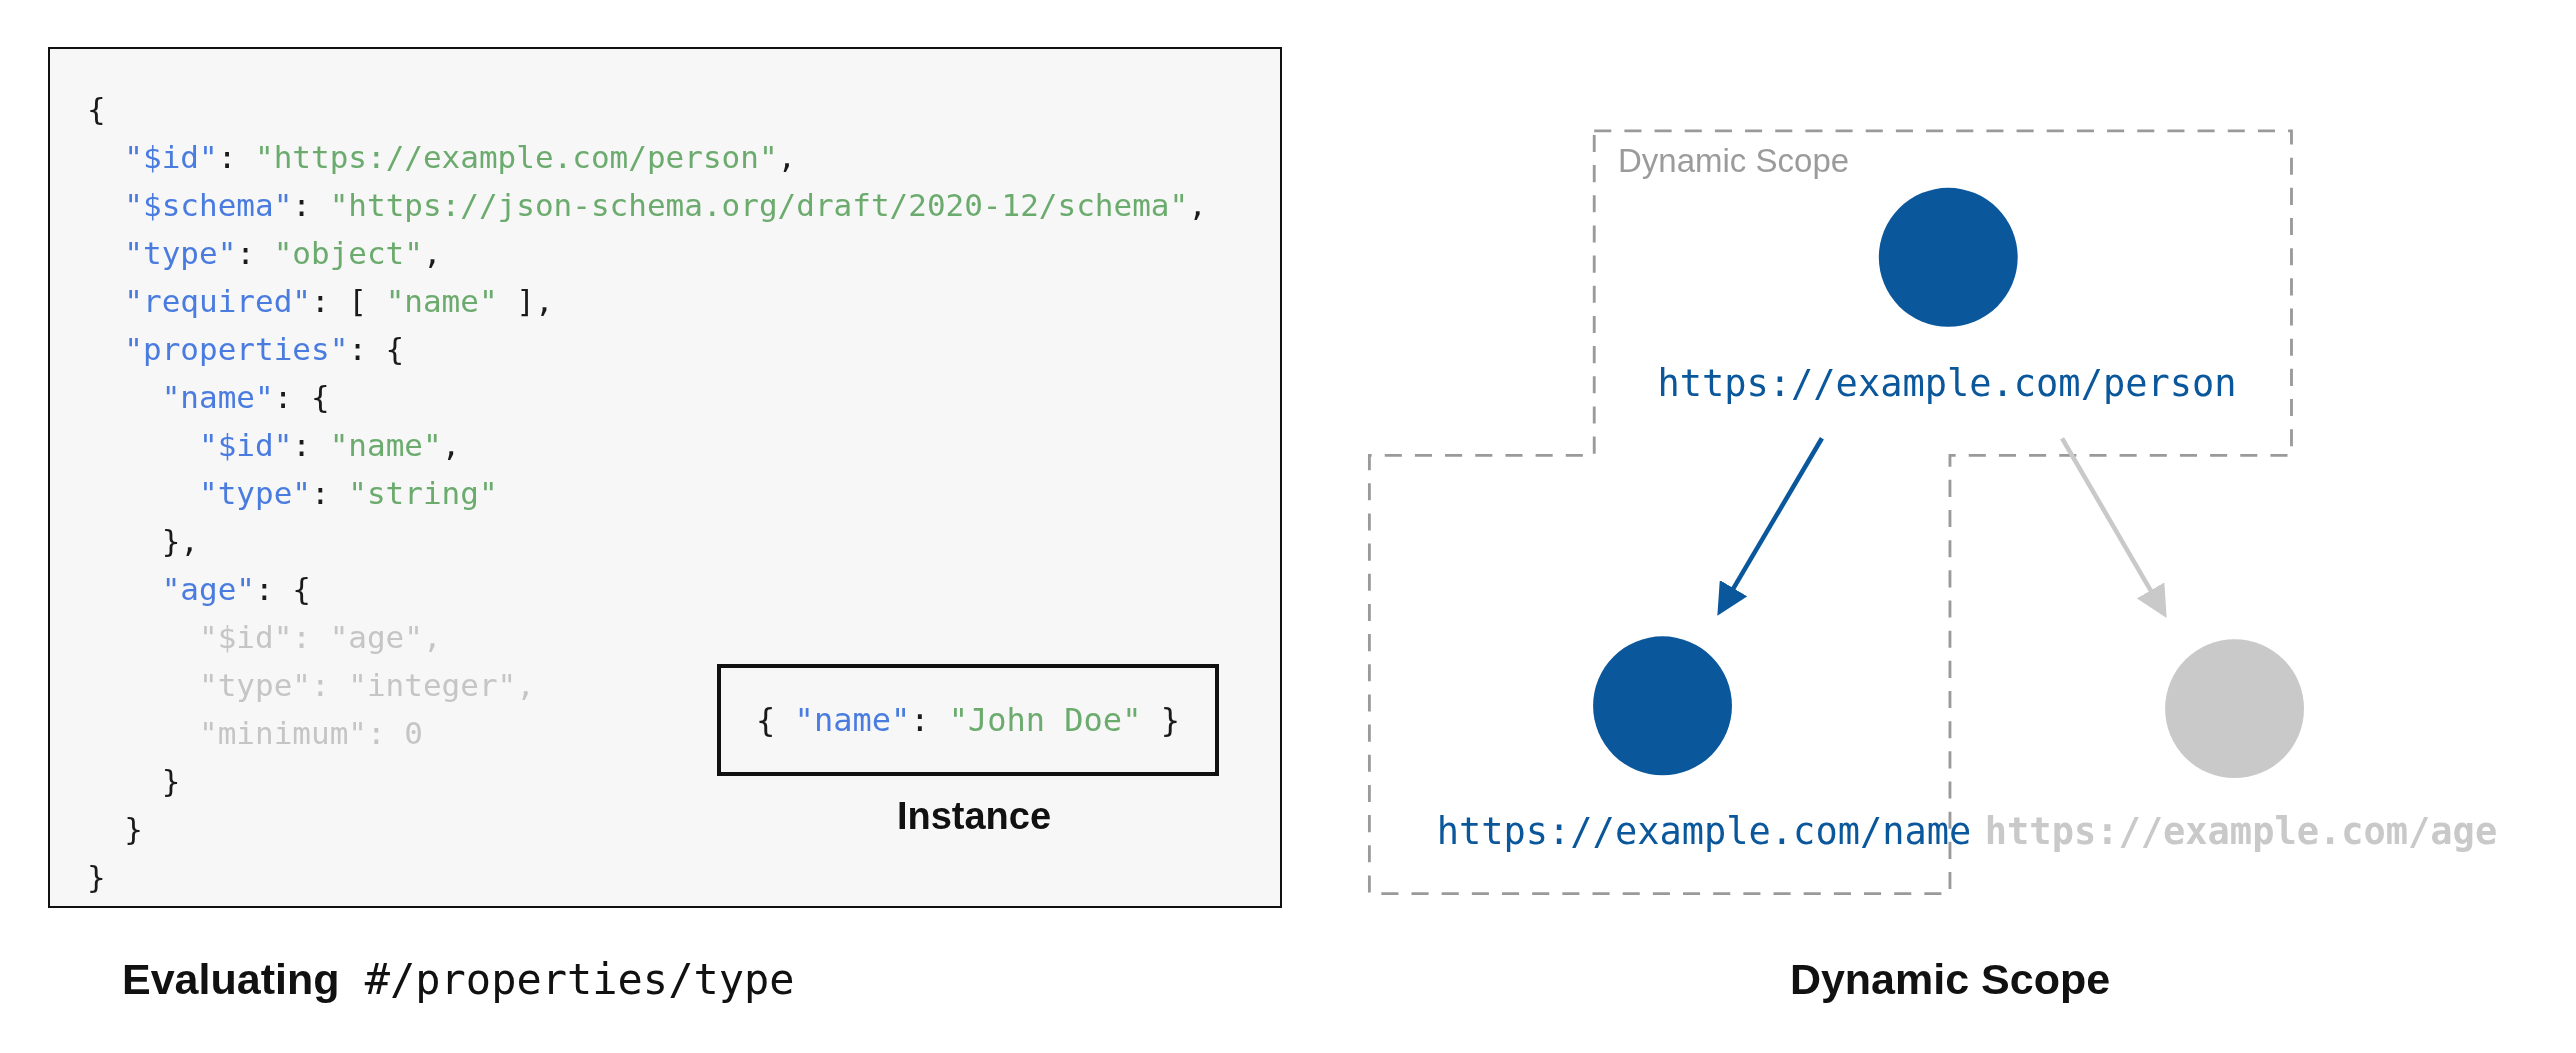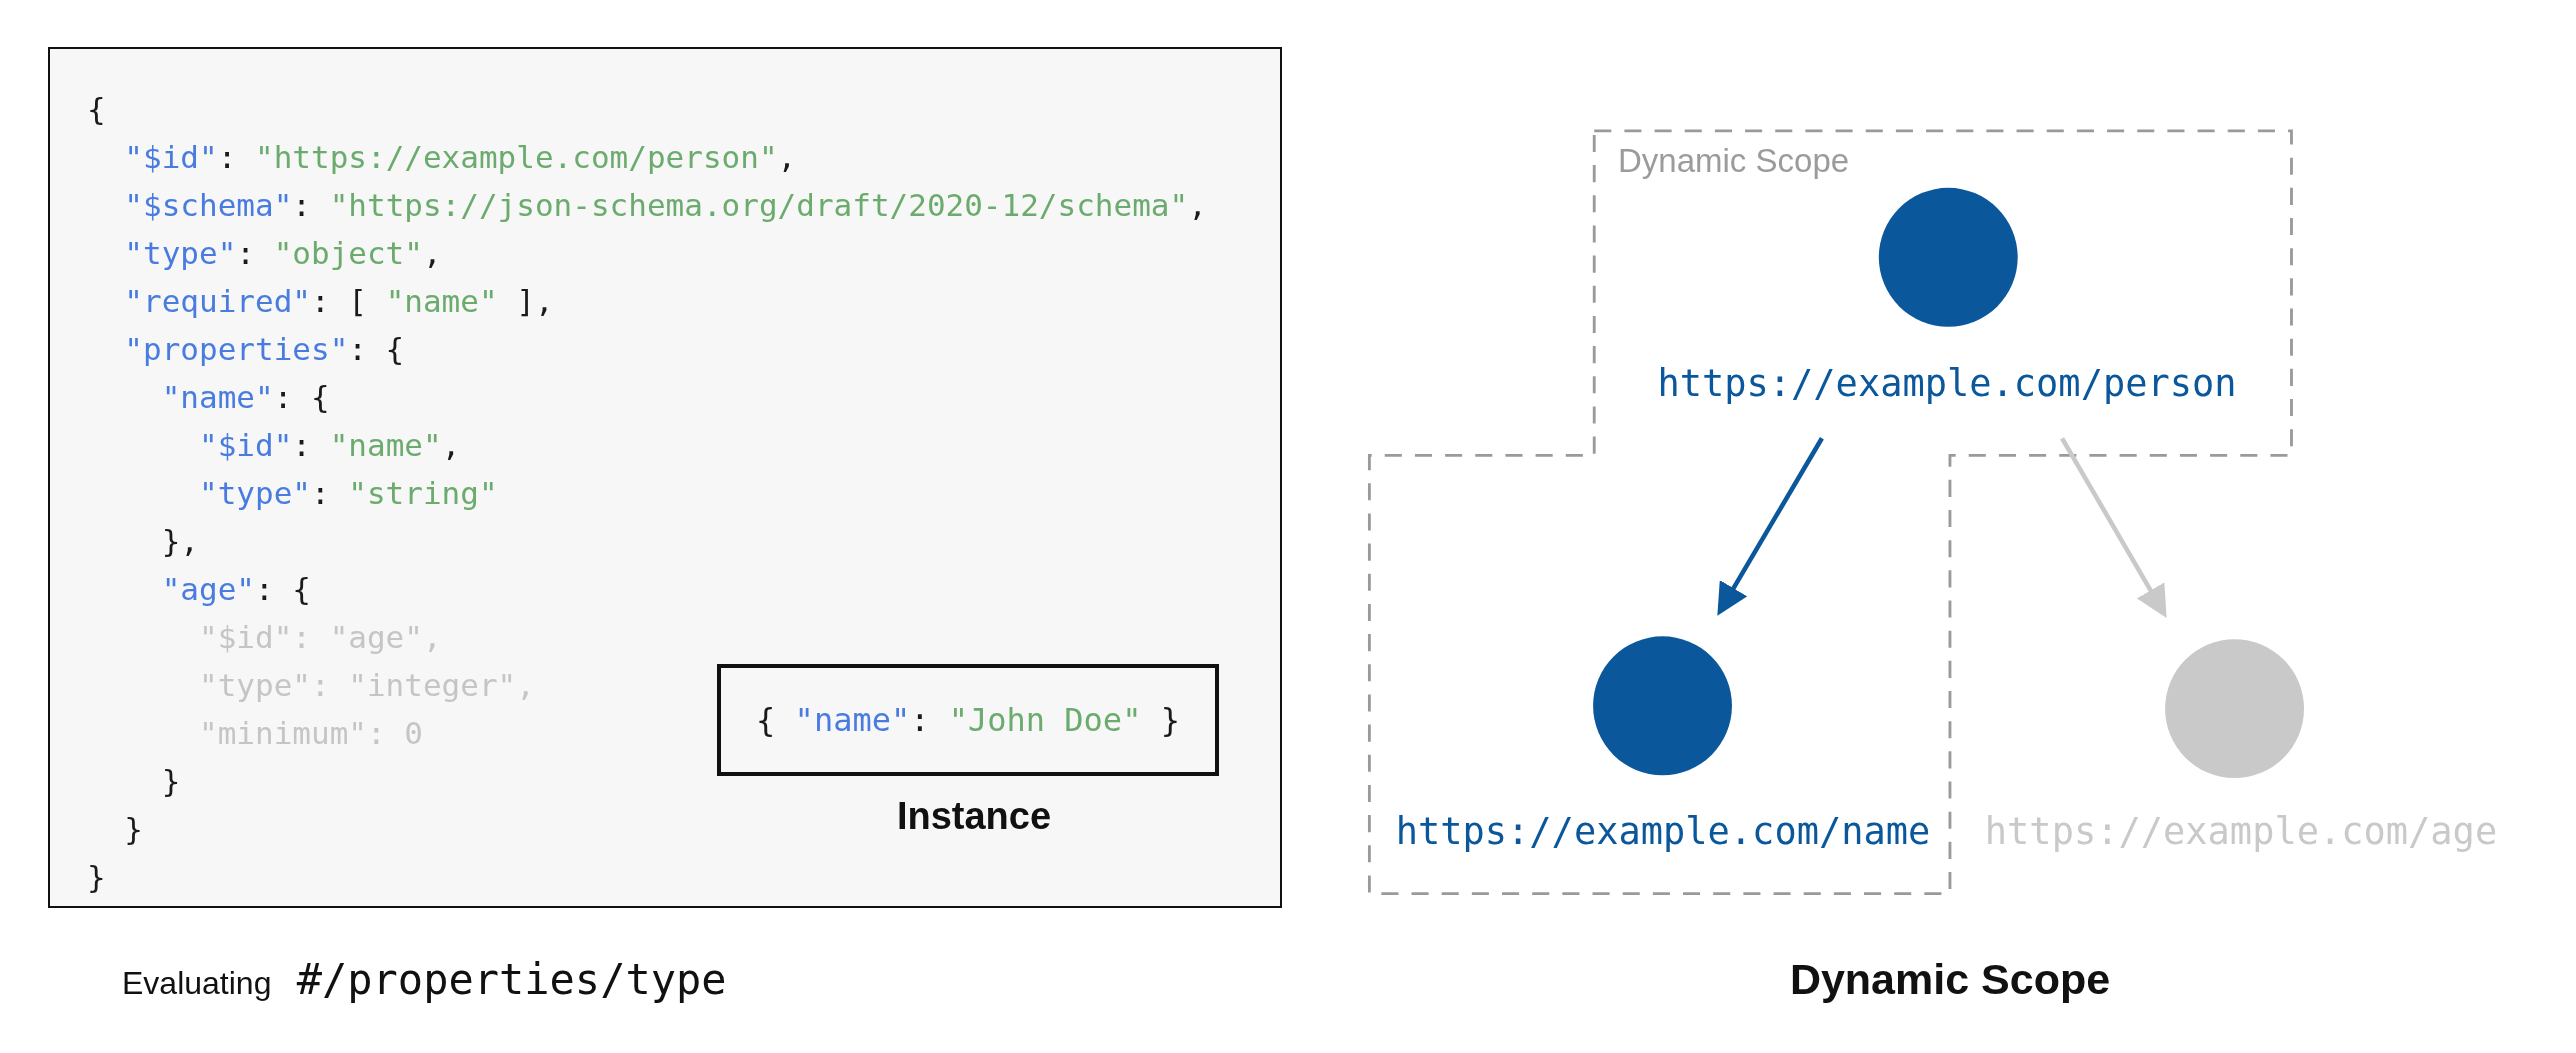--- a/index.html
+++ b/index.html
@@ -56,21 +56,21 @@
   .instance-label{
     position:absolute;left:974px;top:795px;
     transform:translateX(-50%);
     font-weight:bold;font-size:38px;color:var(--caption_black);
     white-space:nowrap;
   }
   .caption-left{
     position:absolute;left:122px;top:955px;
     white-space:nowrap;color:var(--caption_black);
   }
-  .caption-left .cap-bold{font-weight:normal;font-size:32px;}
+  .caption-left .cap-bold{font-weight:bold;font-size:43px;}
   .caption-left .cap-mono{font-family:"DejaVu Sans Mono", monospace;font-size:42px;}
   
   #scope-svg{position:absolute;left:0;top:0;}
   .scope-outline{
     fill:none;
     stroke:var(--scope_dash_gray);
     stroke-width:5px;
     stroke-dasharray:30 23;
   }
   .node-active{fill:var(--node_blue);}
@@ -83,23 +83,23 @@
     position:absolute;left:1618px;top:142px;
     font-size:33px;color:var(--scope_label_gray);
     white-space:nowrap;
   }
   .node-label{
     position:absolute;transform:translateX(-50%);
     font-family:"DejaVu Sans Mono", monospace;
     font-size:37px;white-space:nowrap;
   }
   .node-label.active{color:var(--node_blue);}
-  .node-label.inactive{color:var(--node_gray);}
+  .node-label.inactive{color:var(--node_gray);font-weight:bold;}
   #person-label{left:1947px;top:362px;}
-  #name-label{left:1663px;top:810px;}
+  #name-label{left:1704px;top:810px;}
   #age-label{left:2241px;top:810px;}
   .caption-right{
     position:absolute;left:1950px;top:955px;
     transform:translateX(-50%);
     font-weight:bold;font-size:43px;color:var(--caption_black);
     white-space:nowrap;
   }
 </style>
 </head>
 <body>

